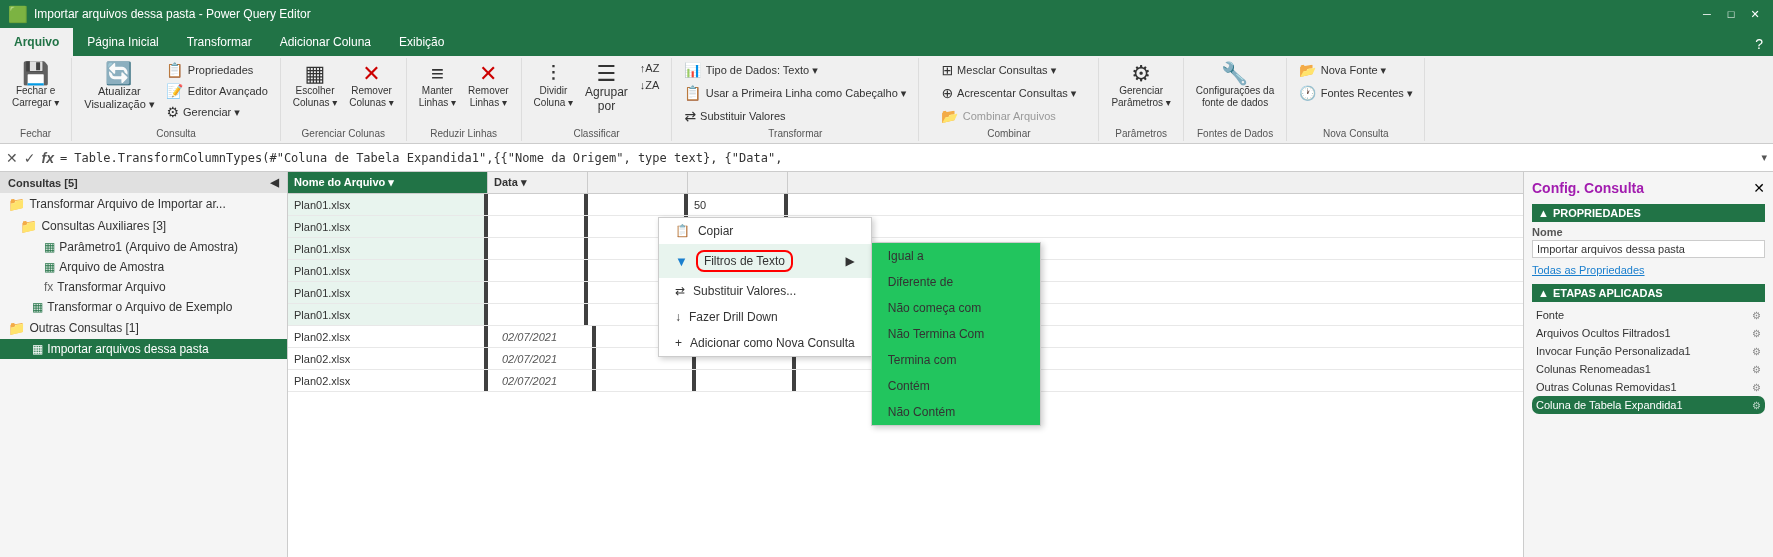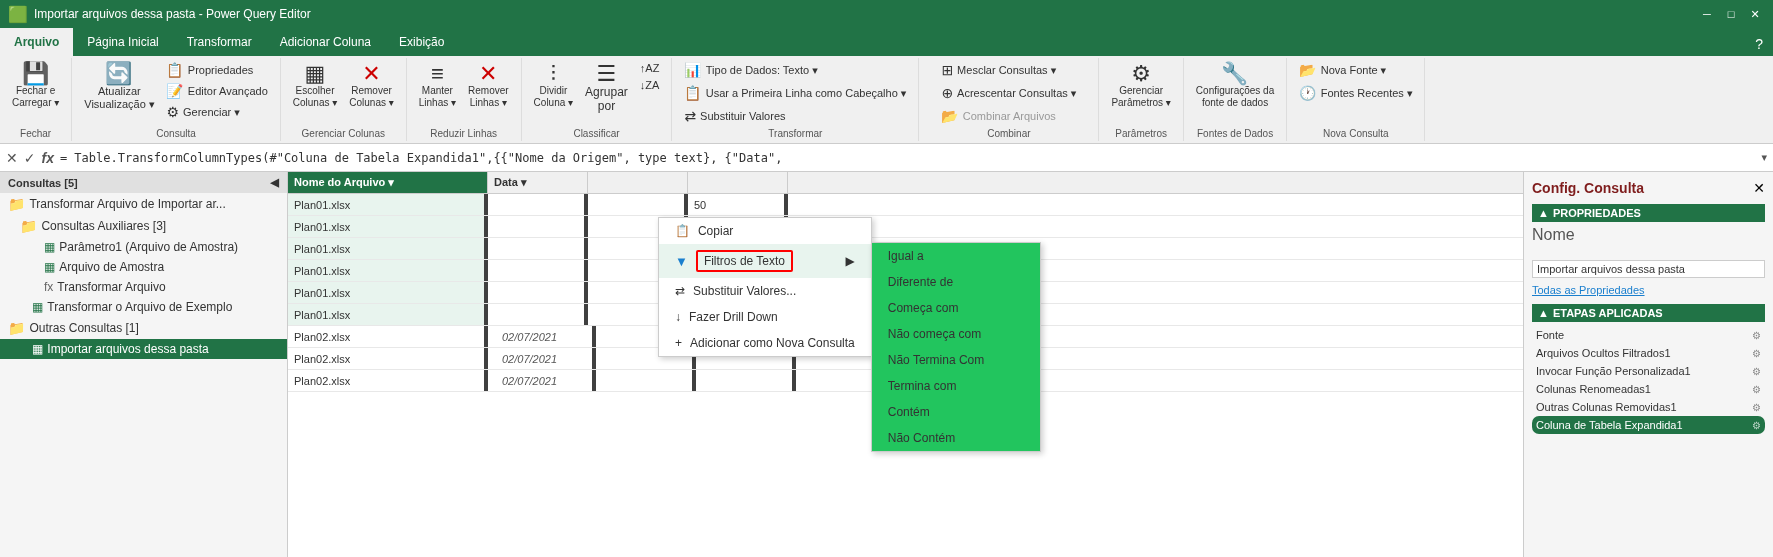--- a/index.html
+++ b/index.html
@@ -244,33 +244,33 @@
       border-left: 1px solid #ccc;
       padding: 8px;
       overflow-y: auto;
     }
     .right-panel-header {
       display: flex;
       align-items: center;
       justify-content: space-between;
       margin-bottom: 8px;
     }
-    .right-panel-title { font-size: 14px; font-weight: 600; color: #7f1d1d; }
+    .right-panel-title { font-size: 14px; font-weight: 600; color: #a21caf; }
     .section-header {
       background: #217346;
       color: white;
       padding: 3px 6px;
       font-size: 11px;
       font-weight: 600;
       margin-bottom: 4px;
       display: flex;
       align-items: center;
       gap: 4px;
     }
-    .prop-label { font-size: 16px; color: #555; margin-bottom: 16px; }
+    .prop-label { font-size: 11px; color: #555; margin-bottom: 2px; font-weight: bold; }
     .prop-value { font-size: 11px; color: #333; border: 1px solid #ccc; background: white; padding: 2px 4px; margin-bottom: 6px; }
     .prop-link { font-size: 11px; color: #1a7fce; cursor: pointer; text-decoration: underline; margin-bottom: 8px; }
     .steps-list { margin-top: 4px; }
     .step-item {
       display: flex;
       align-items: center;
       justify-content: space-between;
       padding: 3px 4px;
       font-size: 11px;
       color: #333;
@@ -584,40 +584,39 @@
       <div class="grid-cell narrow"></div>
     </div>
 
     <div class="context-menu" style="top:45px;left:370px;">
       <div class="context-menu-item">
         <span>📋</span>
         <span>Copiar</span>
       </div>
       <div class="context-menu-item highlighted" style="position:relative;">
         <span class="filter-icon">▼</span>
-        <span style="border:2px solid red;padding:2px 6px;border-radius:2px;">Filtros de Texto</span>
+        <span style="border:2px solid red;padding:2px 6px;border-radius:8px;">Filtros de Texto</span>
         <span style="margin-left:auto;">▶</span>
       </div>
       <div class="context-menu-item">
         <span>⇄</span>
         <span>Substituir Valores...</span>
       </div>
       <div class="context-menu-item">
         <span>↓</span>
         <span>Fazer Drill Down</span>
       </div>
       <div class="context-menu-item">
         <span>+</span>
         <span>Adicionar como Nova Consulta</span>
       </div>
 
       <div class="context-submenu" style="position:absolute;left:100%;top:24px;">
         <div class="context-submenu-item">Igual a</div>
         <div class="context-submenu-item">Diferente de</div>
-        <div class="context-submenu-item">Começa com</div>
         <div class="context-submenu-item">Não começa com</div>
         <div class="context-submenu-item">Não Termina Com</div>
         <div class="context-submenu-item">Termina com</div>
         <div class="context-submenu-item">Contém</div>
         <div class="context-submenu-item">Não Contém</div>
       </div>
     </div>
   </div>
 
   <div class="right-panel">

